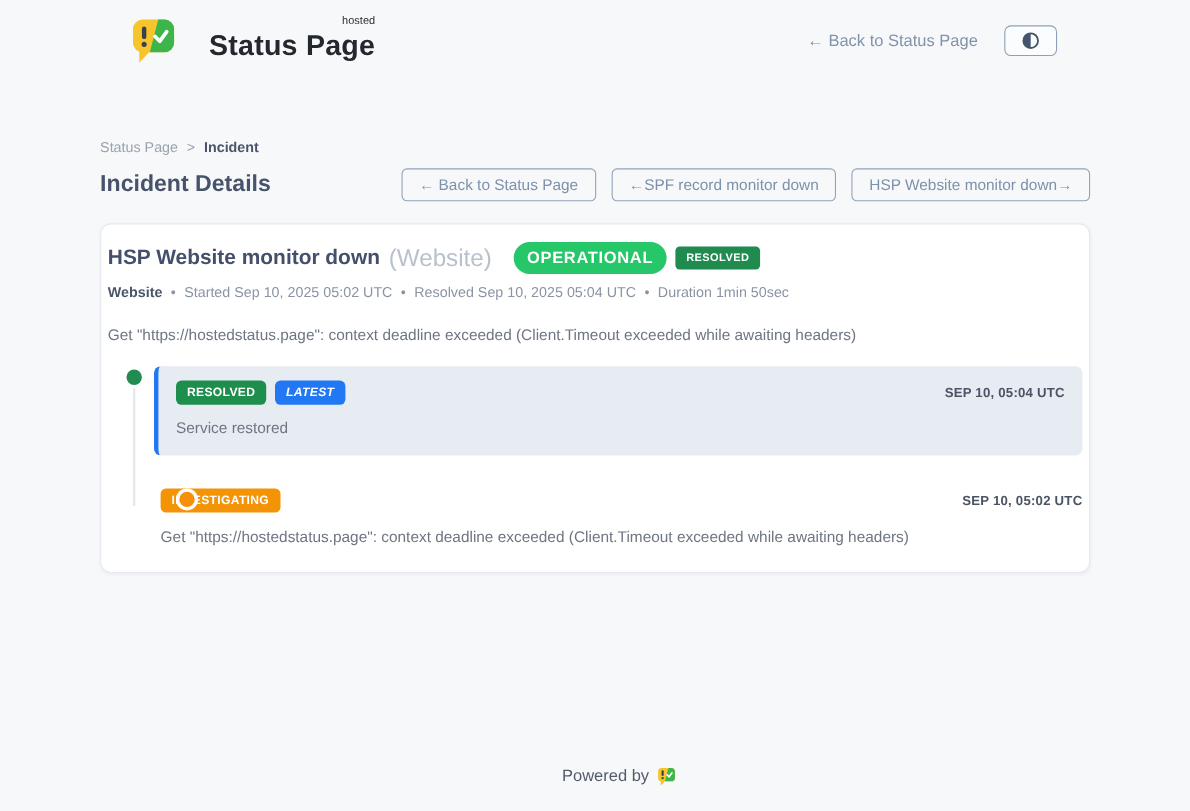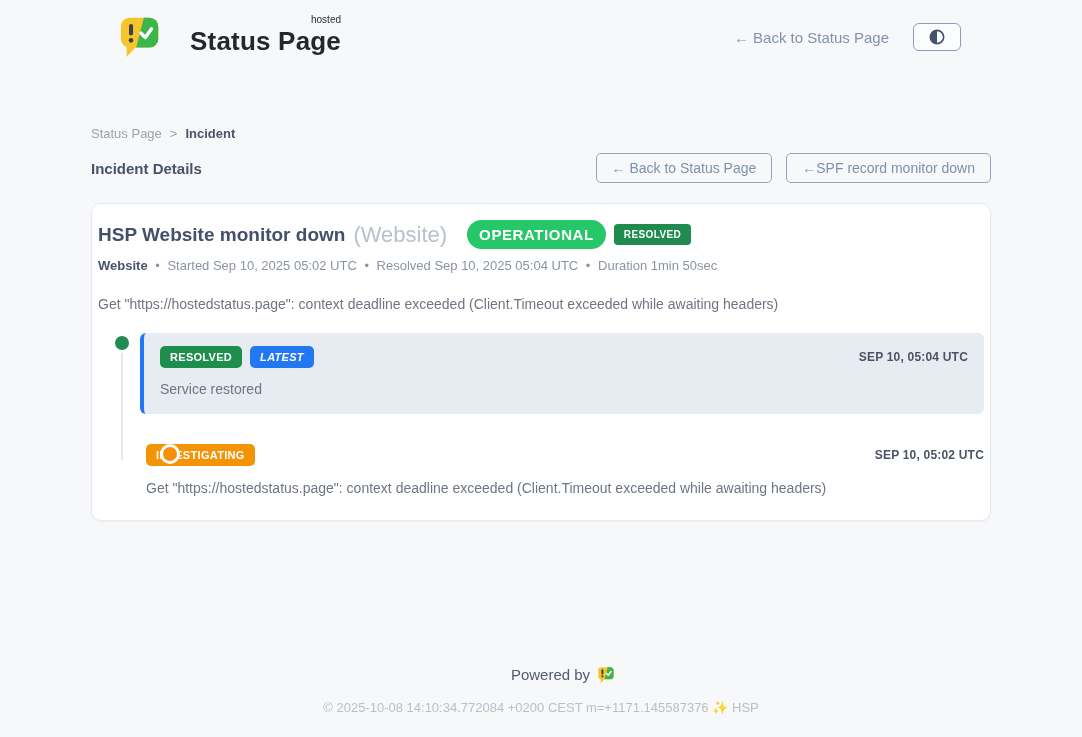--- a/index.html
+++ b/index.html
@@ -41,21 +41,21 @@
   
   .main { width: 900px; margin: 66px auto 0; flex: 0 0 auto; }
   .breadcrumb { font-size: 13px; color: #9aa3ae; display: flex; gap: 8px; align-items: center; }
   .breadcrumb .crumb-link { cursor: pointer; }
   .breadcrumb .crumb-current { color: #4a5568; font-weight: 700; }
 
   .title-row {
     display: flex; align-items: center; justify-content: space-between;
     margin-top: 12px;
   }
-  .page-title { font-size: 15px; font-weight: 700; color: #47536a; }
+  .page-title { font-size: 21px; font-weight: 700; color: #47536a; }
   .nav-buttons { display: flex; gap: 14px; }
   .nav-btn {
     border: 1px solid #93a3b9; border-radius: 5px;
     background: transparent; color: #7d91ab;
     font-family: "Liberation Sans", sans-serif;
     font-size: 14px; padding: 6px 15px; cursor: pointer; white-space: nowrap;
   }
 
   
   .card {
@@ -161,20 +161,21 @@
     <span class="crumb-link">Status Page</span>
     <span>&gt;</span>
     <span class="crumb-current">Incident</span>
   </div>
 
   <div class="title-row">
     <h1 class="page-title">Incident Details</h1>
     <div class="nav-buttons">
       <button class="nav-btn">← Back to Status Page</button>
       <button class="nav-btn">←SPF record monitor down</button>
+      <button class="nav-btn">HSP Website monitor down→</button>
     </div>
   </div>
 
   <div class="card">
 
     <div class="card-title-row">
       <span class="incident-title">HSP Website monitor down</span>
       <span class="incident-component">(Website)</span>
       <span class="badge badge-operational">OPERATIONAL</span>
       <span class="badge badge-resolved-hdr">RESOLVED</span>
@@ -229,14 +230,13 @@
     <span>Powered by</span>
     <svg width="19" height="18" viewBox="0 0 48 46">
       <rect x="3" y="3" width="39" height="31" rx="8" fill="#f6c52e"></rect>
       <polygon points="9,32 9,44 20,32" fill="#f6c52e"></polygon>
       <path d="M27 3 h6 a9 9 0 0 1 9 9 v13 a9 9 0 0 1 -9 9 h-14 z" fill="#3cb54a"></path>
       <polyline points="24,19 28.5,23.5 35,14.5" fill="none" stroke="#ffffff" stroke-width="4" stroke-linecap="round" stroke-linejoin="round"></polyline>
       <rect x="11" y="8.5" width="5" height="13" rx="2.5" fill="#3b4147"></rect>
       <circle cx="13.5" cy="26.5" r="2.8" fill="#3b4147"></circle>
     </svg>
   </span>
-  <div class="copyright">© 2025-10-08 14:10:34.772084 +0200 CEST m=+1171.145587376 ✨ HSP</div>
 </div>
 
 </body></html>

